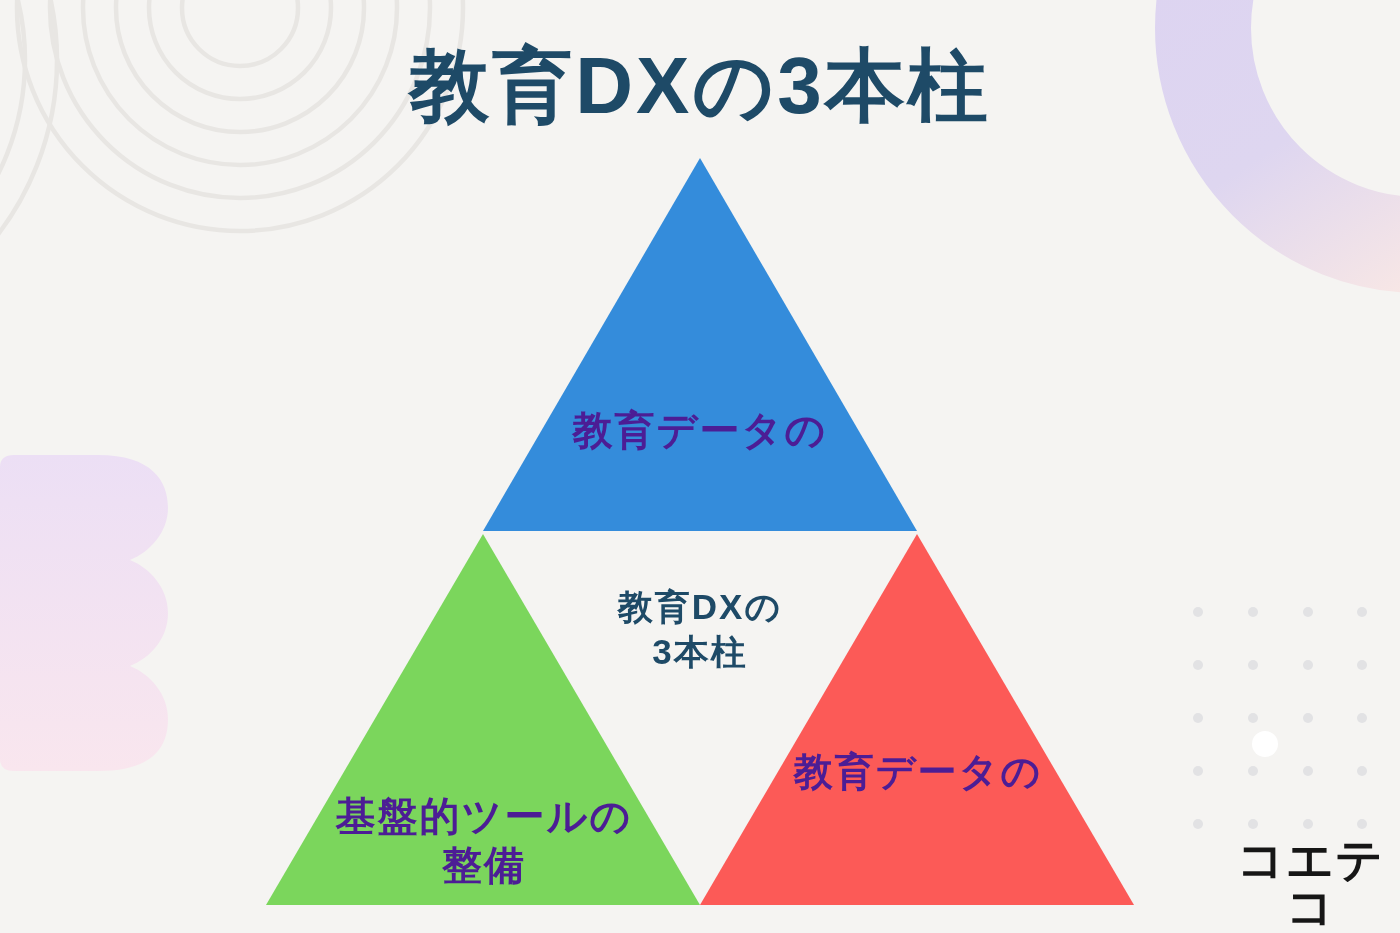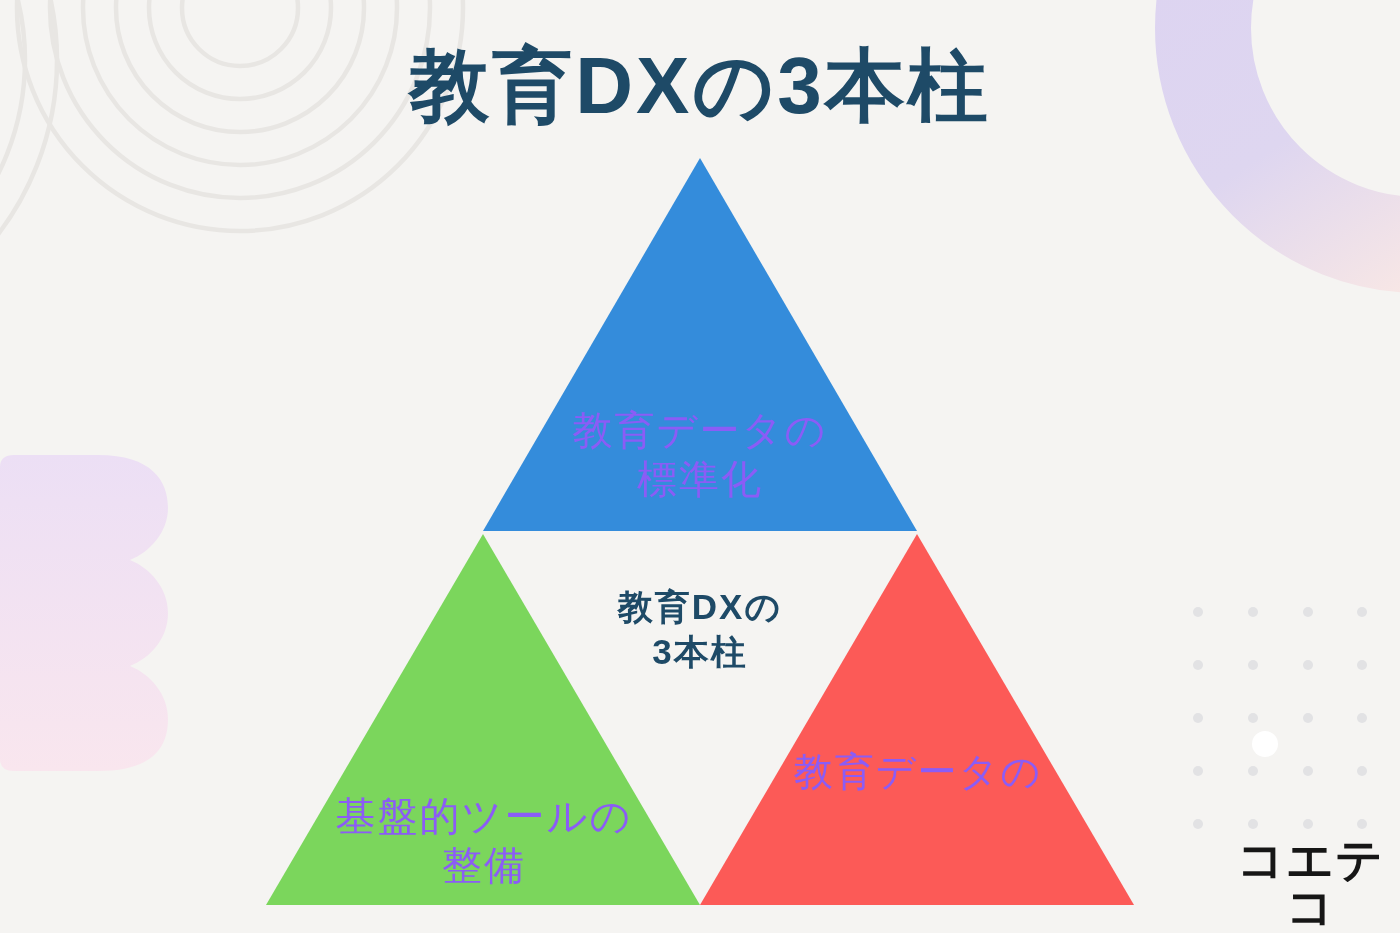--- a/index.html
+++ b/index.html
@@ -29,22 +29,22 @@
     letter-spacing:3px;
     color:#1e4a67;
     line-height:1.05;
   }
 
   .tri-svg{position:absolute;left:0;top:0;}
 
   .tri-label{
     position:absolute;
     text-align:center;
-    font-weight:400;
-    color:#8b5cf6;
+    font-weight:700;
+    color:#4c1d95;
     line-height:1.22;
     letter-spacing:2px;
     transform:translateX(-50%);
     white-space:nowrap;
   }
   .tri-label.top{left:700px;top:406px;font-size:40px;}
   .tri-label.left{left:484px;top:792px;font-size:40px;}
   .tri-label.right{left:918px;top:748px;font-size:39px;}
   .tri-label.center{
     left:700px;top:585px;
@@ -146,21 +146,20 @@
   <div class="page-title">教育DXの3本柱</div>
 
   <svg class="tri-svg" width="1400" height="933" viewBox="0 0 1400 933">
     <polygon points="700,158 483,531 917,531" fill="#348cdb"></polygon>
     <polygon points="483,534 266,905 700,905" fill="#7bd65c"></polygon>
     <polygon points="917,534 700,905 1134,905" fill="#fc5a57"></polygon>
   </svg>
 
   <div class="tri-label top">
     <span>教育データの</span>
-    <span>標準化</span>
   </div>
 
   <div class="tri-label center">
     <span>教育DXの</span>
     <span>3本柱</span>
   </div>
 
   <div class="tri-label left">
     <span>基盤的ツールの</span>
     <span>整備</span>

